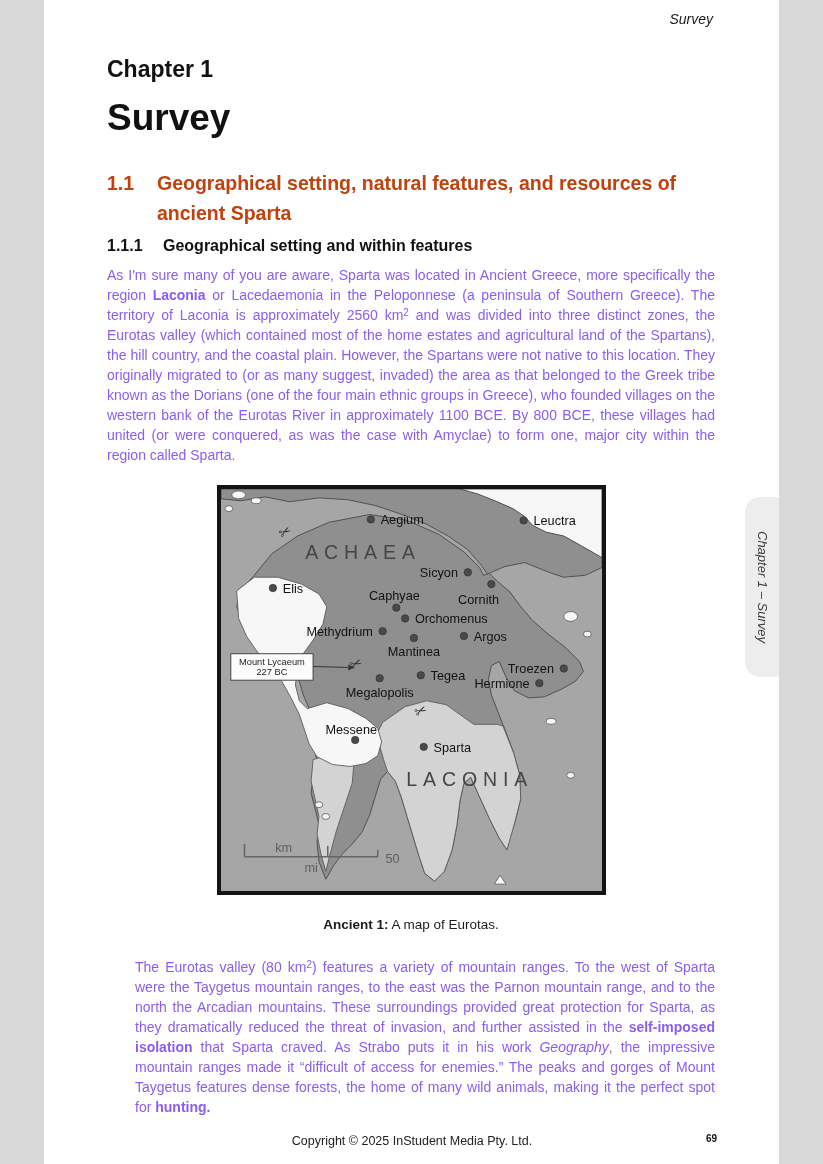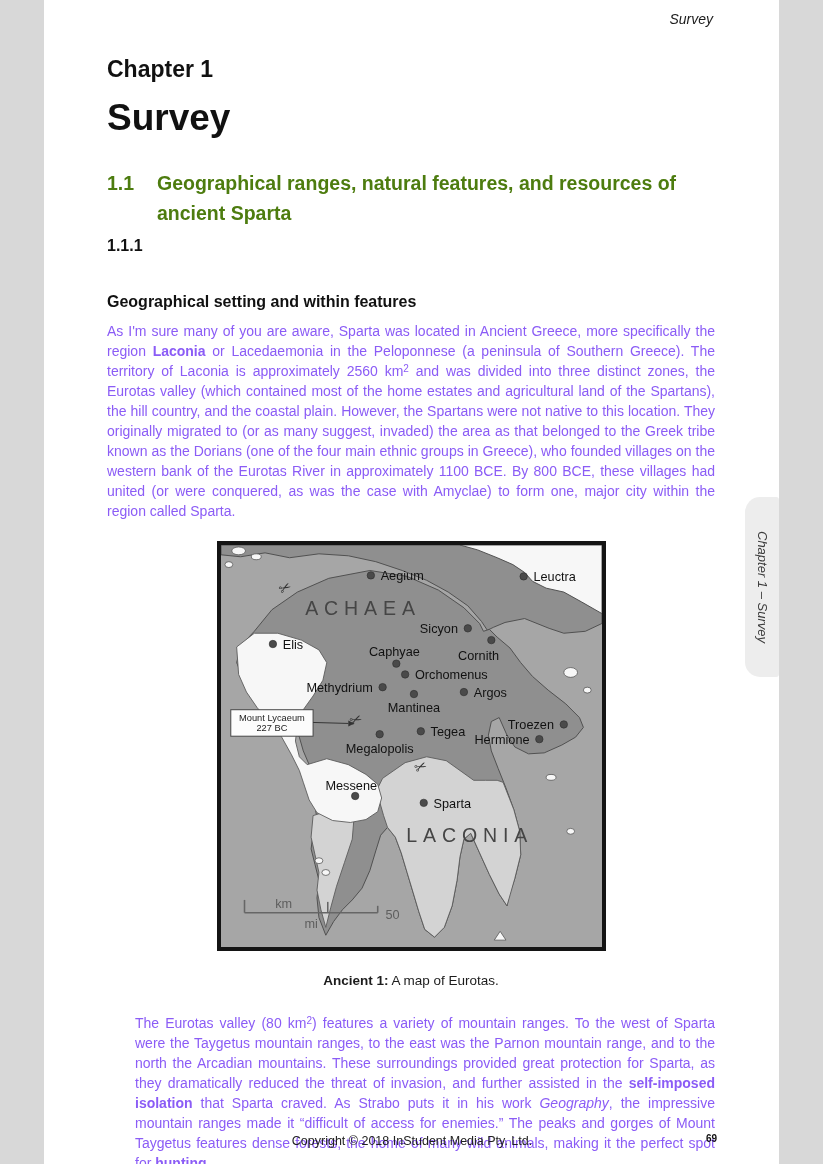--- a/index.html
+++ b/index.html
@@ -6,24 +6,24 @@
   .page{
     position:relative;width:735px;height:1164px;background:#ffffff;
     font-family:"Liberation Sans",sans-serif;color:#1c1c1c;overflow:hidden;
     margin:0 auto;
   }
   .running-header{position:absolute;top:10px;left:63px;right:66px;text-align:right;}
   .rh-text{font-style:italic;font-size:14px;color:#1c1c1c;}
   .content{position:absolute;left:63px;right:64px;top:0;}
   .chapter-label{margin:55px 0 0 0;font-size:23px;line-height:28px;font-weight:bold;color:#111;}
   .chapter-title{margin:14px 0 0 0;font-size:37px;line-height:42px;font-weight:bold;color:#111;}
-  .section-heading{display:flex;margin-top:29px;font-size:19.5px;line-height:30px;font-weight:bold;color:#4d7c0f;}
+  .section-heading{display:flex;margin-top:29px;font-size:19.5px;line-height:30px;font-weight:bold;color:#c2410c;}
   .section-heading .num{flex:0 0 50px;}
   .section-heading .title{flex:1;}
-  .subsection-heading{display:flex;margin-top:8px;font-size:16px;line-height:20px;font-weight:bold;color:#111;flex-direction:column;}
+  .subsection-heading{display:flex;margin-top:8px;font-size:16px;line-height:20px;font-weight:bold;color:#111;}
   .subsection-heading .num{flex:0 0 56px;}
   .subsection-heading .title{flex:1;}
   .body-par{margin:9px 0 0 0;font-size:14px;line-height:20px;text-align:justify;color:#8b5cf6;}
   .body-par sup{font-size:10px;line-height:0;vertical-align:4px;}
   .figure-block{margin:20px 0 0 0;text-align:center;}
   .map-frame{
     display:inline-block;border:4px solid #141414;width:381px;height:402px;
     line-height:0;background:#a6a6a6;
   }
   .caption{margin-top:22px;font-size:13.5px;color:#1c1c1c;}
@@ -55,21 +55,21 @@
     <span class="rh-text">Survey</span>
   </div>
 
   <div class="content">
 
     <div class="chapter-label">Chapter 1</div>
     <div class="chapter-title">Survey</div>
 
     <div class="section-heading">
       <span class="num">1.1</span>
-      <span class="title">Geographical ranges, natural features, and resources of ancient Sparta</span>
+      <span class="title">Geographical setting, natural features, and resources of ancient Sparta</span>
     </div>
 
     <div class="subsection-heading">
       <span class="num">1.1.1</span>
       <span class="title">Geographical setting and within features</span>
     </div>
 
     <p class="body-par"><span>As I'm sure many of you are aware, Sparta was located in Ancient Greece, more specifically the region </span><span style="font-weight: bold;">Laconia</span><span> or Lacedaemonia in the Peloponnese (a peninsula of Southern Greece). The territory of Laconia is approximately 2560 km</span><span><sup>2</sup></span><span> and was divided into three distinct zones, the Eurotas valley (which contained most of the home estates and agricultural land of the Spartans), the hill country, and the coastal plain. However, the Spartans were not native to this location. They originally migrated to (or as many suggest, invaded) the area as that belonged to the Greek tribe known as the Dorians (one of the four main ethnic groups in Greece), who founded villages on the western bank of the Eurotas River in approximately 1100 BCE. By 800 BCE, these villages had united (or were conquered, as was the case with Amyclae) to form one, major city within the region called Sparta.</span></p>
 
     <div class="figure-block">
@@ -163,17 +163,17 @@
 
     <p class="body-par para-after-figure"><span>The Eurotas valley (80 km</span><span><sup>2</sup></span><span>) features a variety of mountain ranges. To the west of Sparta were the Taygetus mountain ranges, to the east was the Parnon mountain range, and to the north the Arcadian mountains. These surroundings provided great protection for Sparta, as they dramatically reduced the threat of invasion, and further assisted in the </span><span style="font-weight: bold;">self-imposed isolation</span><span> that Sparta craved. As Strabo puts it in his work </span><span style="font-style: italic;">Geography</span><span>, the impressive mountain ranges made it “difficult of access for enemies.” The peaks and gorges of Mount Taygetus features dense forests, the home of many wild animals, making it the perfect spot for </span><span style="font-weight: bold;">hunting.</span></p>
 
   </div>
 
   <div class="side-tab">
     <span>Chapter 1 – Survey</span>
   </div>
 
   <div class="footer">
-    <span class="copyright">Copyright © 2018 InStudent Media Pty. Ltd.</span>
+    <span class="copyright">Copyright © 2025 InStudent Media Pty. Ltd.</span>
     <span class="page-number">69</span>
   </div>
 
 </div>
 
 </body></html>

